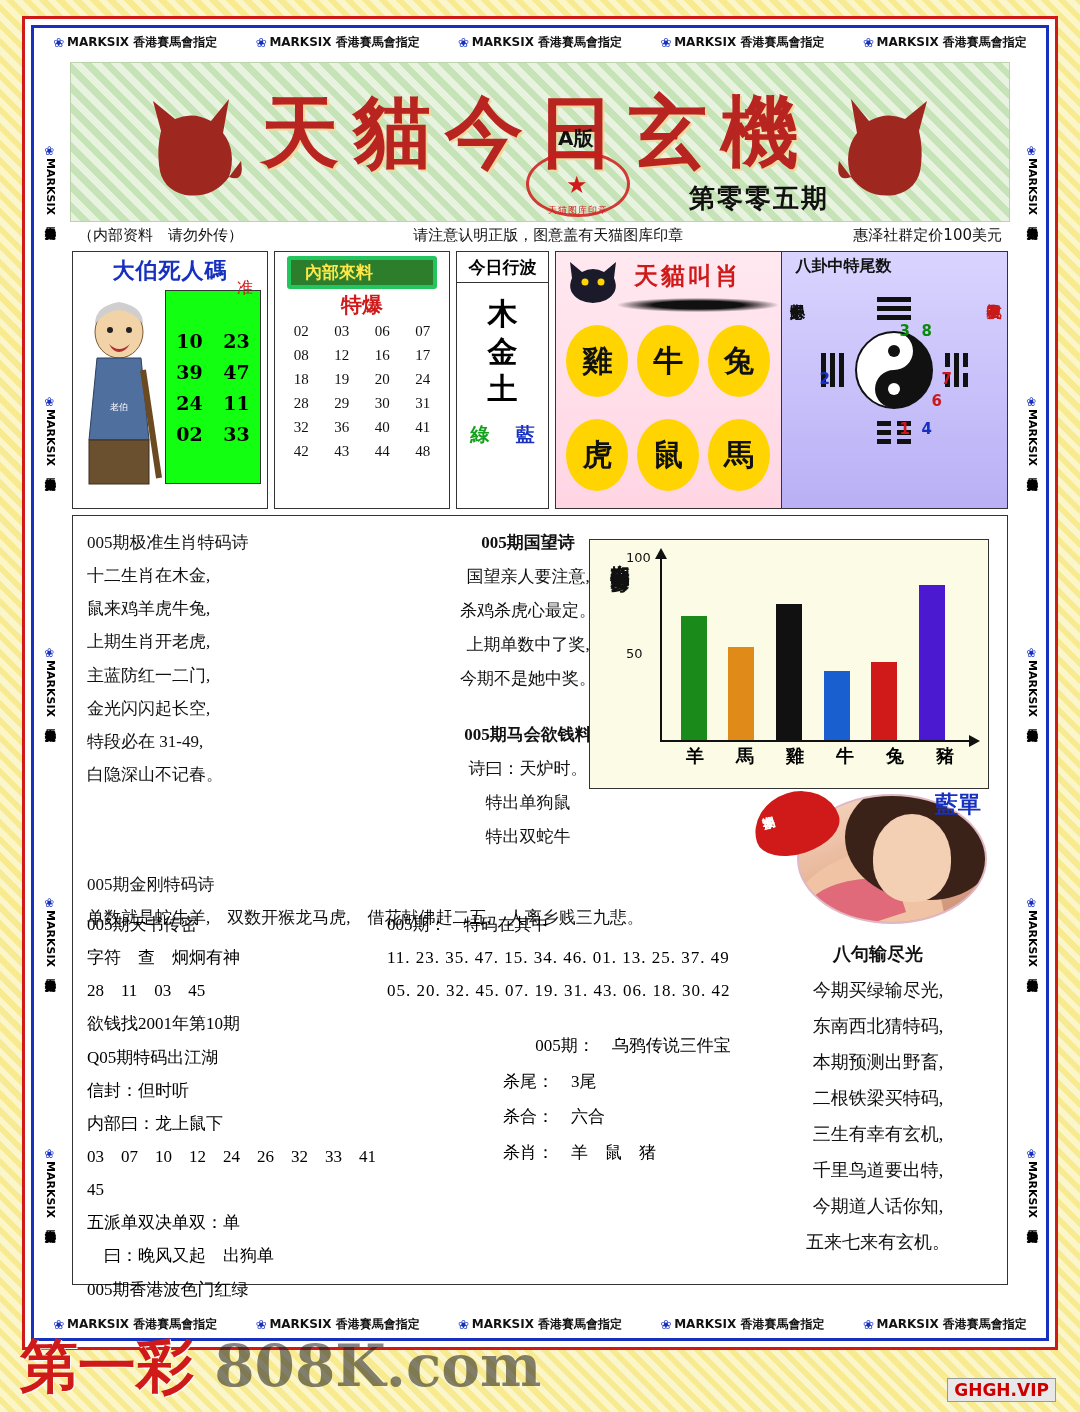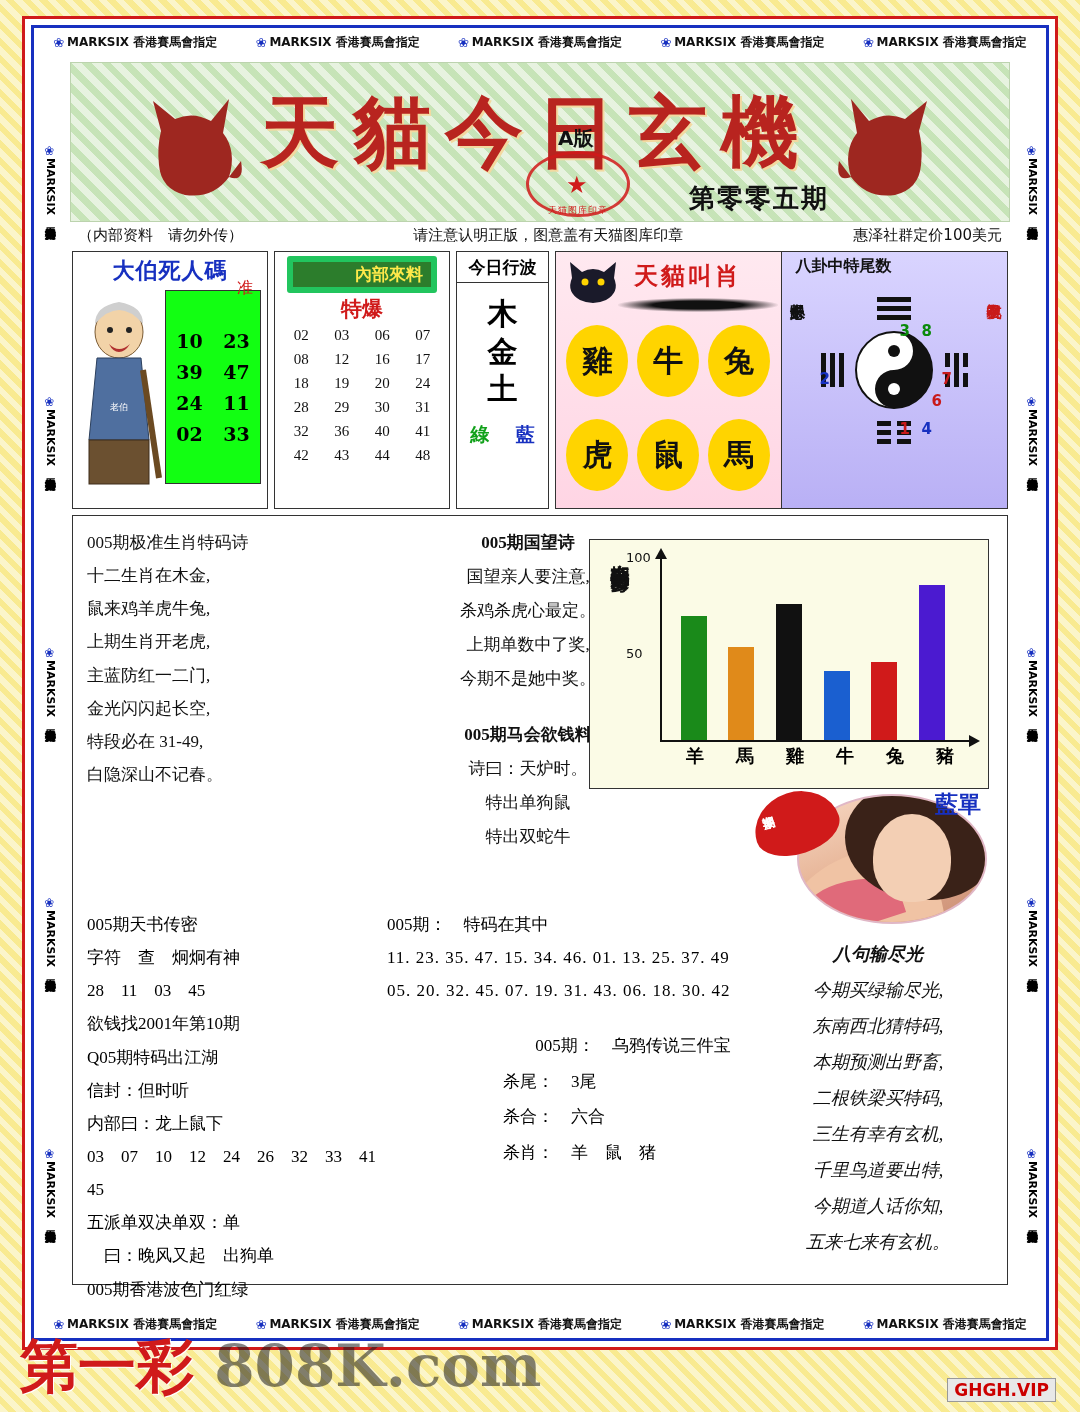--- a/index.html
+++ b/index.html
@@ -109,23 +109,23 @@
   .oldman { width:92px; position:relative; }
   .nums-green {
     flex:1; margin:0 6px 6px 0; background:#12ff12; border:1px solid #333;
     display:grid; grid-template-columns:1fr 1fr; align-content:center;
     font-family:"DejaVu Serif", serif; font-size:19px; font-weight:bold; color:#000;
     text-align:center; row-gap:9px;
   }
 
   .box2 { width:176px; }
   .box2 .hd2 {
-    margin:4px auto 0 auto; width:150px; text-align:right;
+    margin:4px auto 0 auto; width:150px; text-align:left;
     background:#2c7d2c; color:#ffe94a; font-weight:bold; font-size:17px;
-    border:6px solid #22c55e; border-radius:3px; padding:1px 8px;
+    border:4px solid #22c55e; border-radius:3px; padding:1px 14px;
   }
   .box2 .hd3 { text-align:center; font-size:21px; font-weight:bold; color:#d01a1a; margin-top:2px;}
   .box2 .grid {
     margin:4px 6px 0 6px;
     display:grid; grid-template-columns:repeat(4,1fr);
     font-size:15px; text-align:center; row-gap:7px; color:#111;
     font-family:"Liberation Serif", serif;
   }
 
   .box3 { width:93px; }
@@ -240,21 +240,21 @@
   .ribbon .rtxt {
     position:absolute; left:8px; top:6px; color:#fff; font-size:12px; font-weight:bold;
     writing-mode:vertical-rl;
   }
   .bluelabel {
     position:absolute; right:26px; top:276px; color:#1730c0; font-size:23px; font-weight:bold;
     line-height:1.05; text-align:center;
   }
   .right-poem {
     position:absolute; right:14px; top:420px; width:230px; text-align:center;
-    font-family:"Liberation Serif", serif; font-size:18px; line-height:2.0; color:#111;font-style:italic;
+    font-family:"Liberation Serif", serif; font-size:18px; line-height:2.0; color:#111;
   }
   .right-poem .hd { font-weight:bold; }
 
   
   .wm {
     position:absolute; left:20px; bottom:6px; font-size:58px; font-weight:bold;
     font-family:"DejaVu Serif", serif;
   }
   .wm .red { color:#d01a1a; text-shadow:1px 1px 0 #fff; }
   .wm .site { color:#1e1e1e; opacity:.55; }
@@ -543,20 +543,24 @@
             <div class="xlabels">
               <span>羊</span>
               <span>馬</span>
               <span>雞</span>
               <span>牛</span>
               <span>兔</span>
               <span>豬</span>
             </div>
           </div>
 
+          <div class="row-wide">
+            <div>005期金刚特码诗</div>
+            <div>单数就是蛇牛羊,　双数开猴龙马虎,　借花献佛赶二五,　人离乡贱三九悲。</div>
+          </div>
 
           <div class="two-col">
             <div class="tc-left">
               <div>005期天书传密</div>
               <div>字符　查　炯炯有神</div>
               <div>28　11　03　45</div>
               <div>欲钱找2001年第10期</div>
               <div>Q05期特码出江湖</div>
               <div>信封：但时听</div>
               <div>内部曰：龙上鼠下</div>

